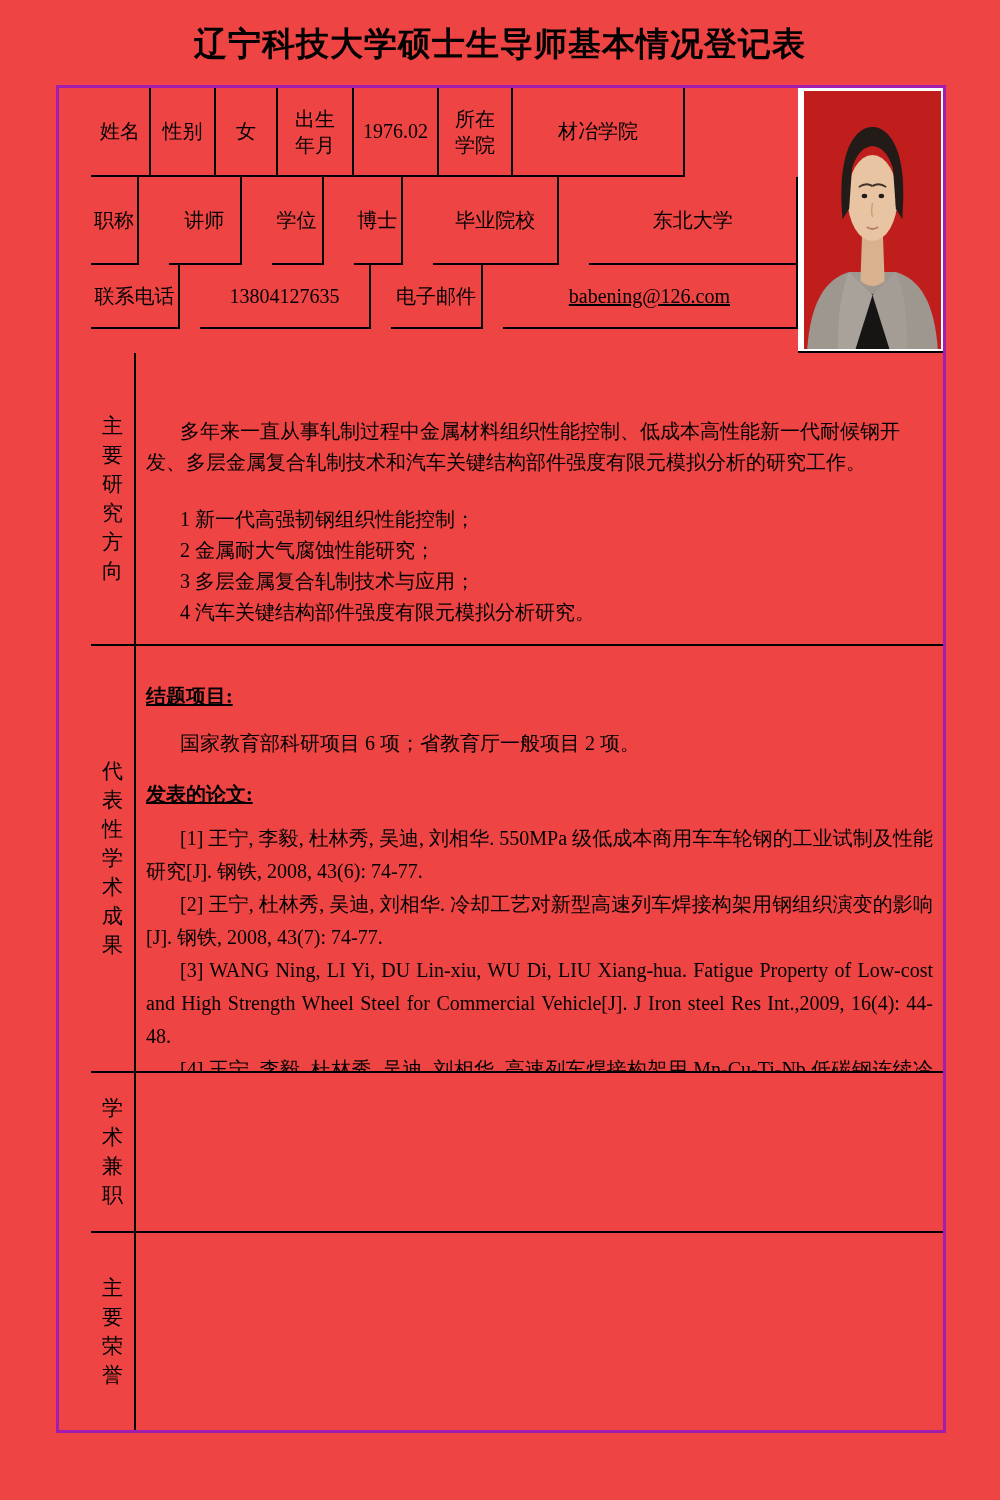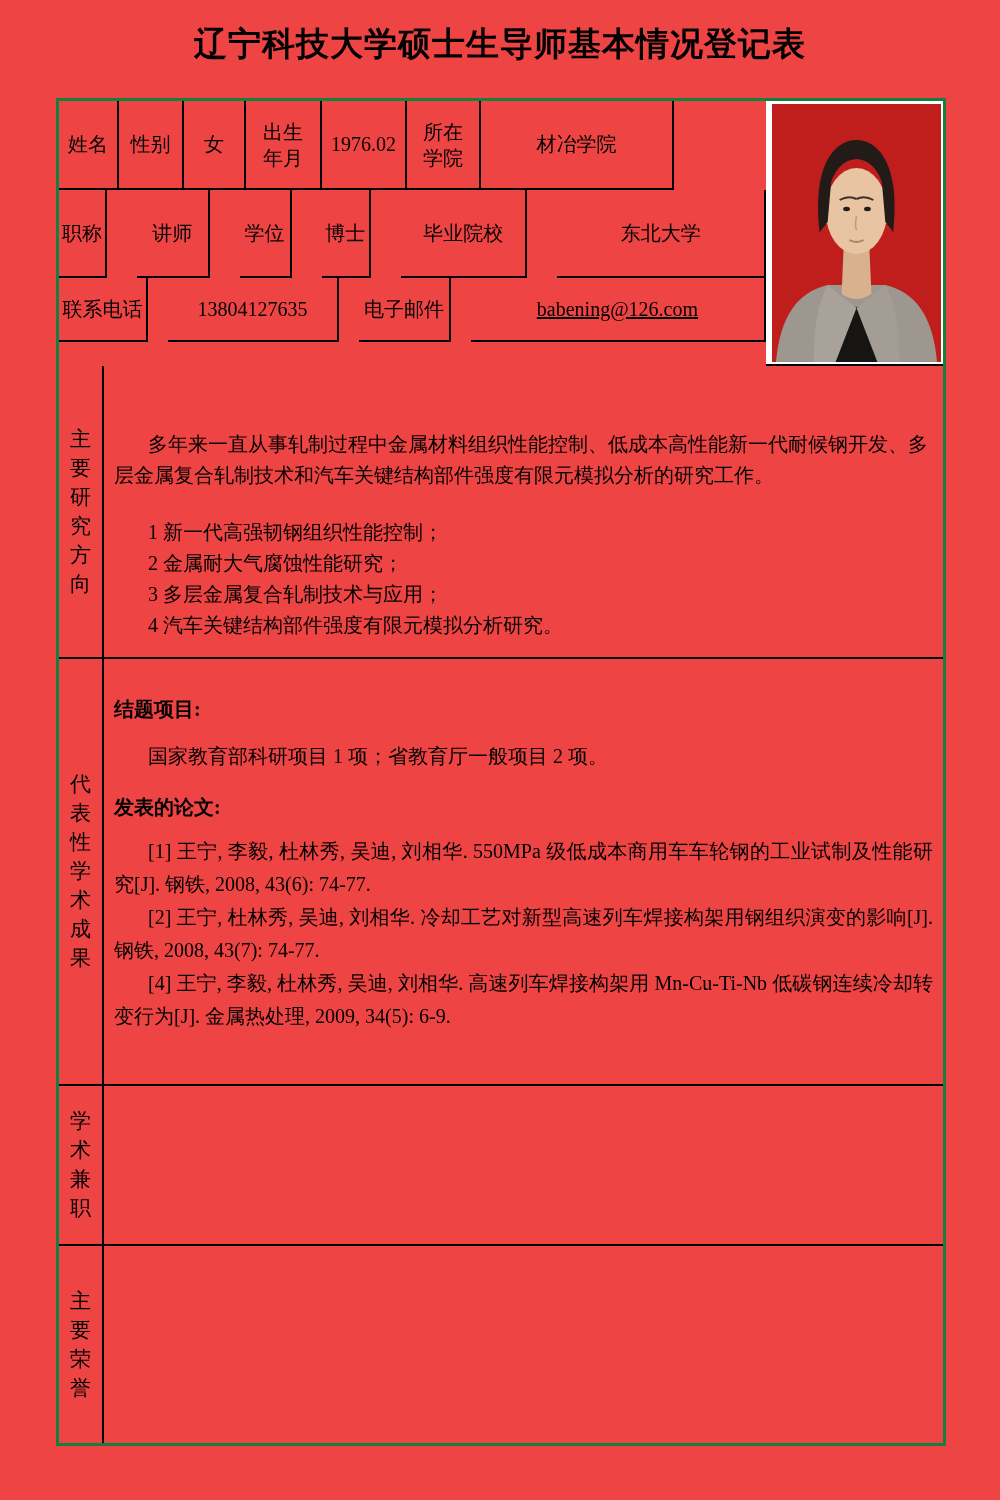--- a/index.html
+++ b/index.html
@@ -1,58 +1,58 @@
 <!DOCTYPE html>
 <html><head>
 <meta charset="utf-8">
 <style>
   html,body{margin:0;padding:0;background:#fff;}
   .page{position:relative;width:1000px;height:1500px;background:#ef4444;
         font-family:"Liberation Serif","DejaVu Serif",serif;color:#000;overflow:hidden;}
   .title{position:absolute;top:22px;left:0;width:1000px;text-align:center;
          font-size:33px;font-weight:bold;letter-spacing:1px;}
-  .form{position:absolute;left:56px;top:98px;width:890px;height:1348px;
-        border:3px solid #15803d;box-sizing:border-box;font-size:20px;}
+  .form{position:absolute;left:56px;top:85px;width:890px;height:1348px;
+        border:3px solid #a21caf;box-sizing:border-box;font-size:20px;padding-left:32px;}
   .form *{box-sizing:border-box;}
   
   .header{display:flex;}
   .header-left{width:707px;}
   .hrow{display:flex;}
   .hrow.r1{height:89px;}
   .hrow.r2{height:88px;gap:30px;}
   .hrow.r3{height:64px;gap:20px;}
   .cell{border-right:2px solid #000;border-bottom:2px solid #000;
         display:flex;align-items:center;justify-content:center;text-align:center;
         padding:2px;overflow:hidden;}
   .wrap2{display:inline-block;width:48px;line-height:1.3;}
   .photo-cell{width:177px;height:265px;border-bottom:2px solid #000;
               background:#fff;padding:3px 2px 2px 6px;}
   .photo-cell svg{width:100%;height:100%;display:block;}
   .underlined{text-decoration:underline;}
   
   .w60{width:60px}.w92{width:92px}.w65{width:65px}.w62{width:62px}
-  .w76{width:76px}.w85{width:85px}.w74{width:74px}.w193{width:193px}
+  .w76{width:76px}.w85{width:85px}.w74{width:74px}.w193{width:172px}
   .w161{width:161px}.w267{width:267px}
   .w97{width:97px}.w187{width:187px}.w100{width:100px}.w323{width:323px}
   
   .section{display:flex;width:100%;}
   .sec-research{height:293px;}
   .sec-achieve{height:427px;}
   .sec-parttime{height:160px;}
   .sec-honors{height:197px;}
   .section{border-bottom:2px solid #000;}
   .section:last-child{border-bottom:none;}
   .label-cell{width:45px;border-right:2px solid #000;
               display:flex;align-items:center;justify-content:center;flex:none;}
   .vtext{width:23px;font-size:21px;line-height:29px;text-align:center;word-break:break-all;font-family:Liberation Serif, serif;}
   .sec-body{flex:1;padding:0 10px 0 10px;overflow:hidden;margin-top:29px;}
   .research-intro{margin:34px 0 0 0;text-indent:1.7em;line-height:31px;}
   .research-list{margin:26px 0 0 0;}
   .research-list div{line-height:31px;padding-left:1.7em;}
-  .proj-head,.papers-head{font-weight:bold;margin:8px 0 0 0;}
+  .proj-head,.papers-head{font-weight:bold;text-decoration:underline;margin:8px 0 0 0;}
   .proj-text{margin:20px 0 0 0;text-indent:1.7em;}
   .papers-head{margin:24px 0 0 0;}
   .papers{margin:14px 0 0 0;}
   .papers p{margin:0;line-height:33px;text-indent:1.7em;text-align:justify;}
 </style>
 </head>
 <body>
 
 <div class="page">
 
@@ -145,25 +145,26 @@
         </div>
       </div>
     </div>
 
     <div class="section sec-achieve">
       <div class="label-cell">
         <div class="vtext">代表性学术成果</div>
       </div>
       <div class="sec-body">
         <p class="proj-head">结题项目:</p>
-        <p class="proj-text">国家教育部科研项目 1 项；省教育厅一般项目 2 项。</p>
+        <p class="proj-text">国家教育部科研项目 6 项；省教育厅一般项目 2 项。</p>
         <p class="papers-head">发表的论文:</p>
         <div class="papers">
           <p>[1] 王宁, 李毅, 杜林秀, 吴迪, 刘相华. 550MPa 级低成本商用车车轮钢的工业试制及性能研究[J]. 钢铁, 2008, 43(6): 74-77.</p>
           <p>[2] 王宁, 杜林秀, 吴迪, 刘相华. 冷却工艺对新型高速列车焊接构架用钢组织演变的影响[J]. 钢铁, 2008, 43(7): 74-77.</p>
+          <p>[3] WANG Ning, LI Yi, DU Lin-xiu, WU Di, LIU Xiang-hua. Fatigue Property of Low-cost and High Strength Wheel Steel for Commercial Vehicle[J]. J Iron steel Res Int.,2009, 16(4): 44-48.</p>
           <p>[4] 王宁, 李毅, 杜林秀, 吴迪, 刘相华. 高速列车焊接构架用 Mn-Cu-Ti-Nb 低碳钢连续冷却转变行为[J]. 金属热处理, 2009, 34(5): 6-9.</p>
         </div>
       </div>
     </div>
 
     <div class="section sec-parttime">
       <div class="label-cell">
         <div class="vtext">学术兼职</div>
       </div>
       <div class="sec-body"></div>

